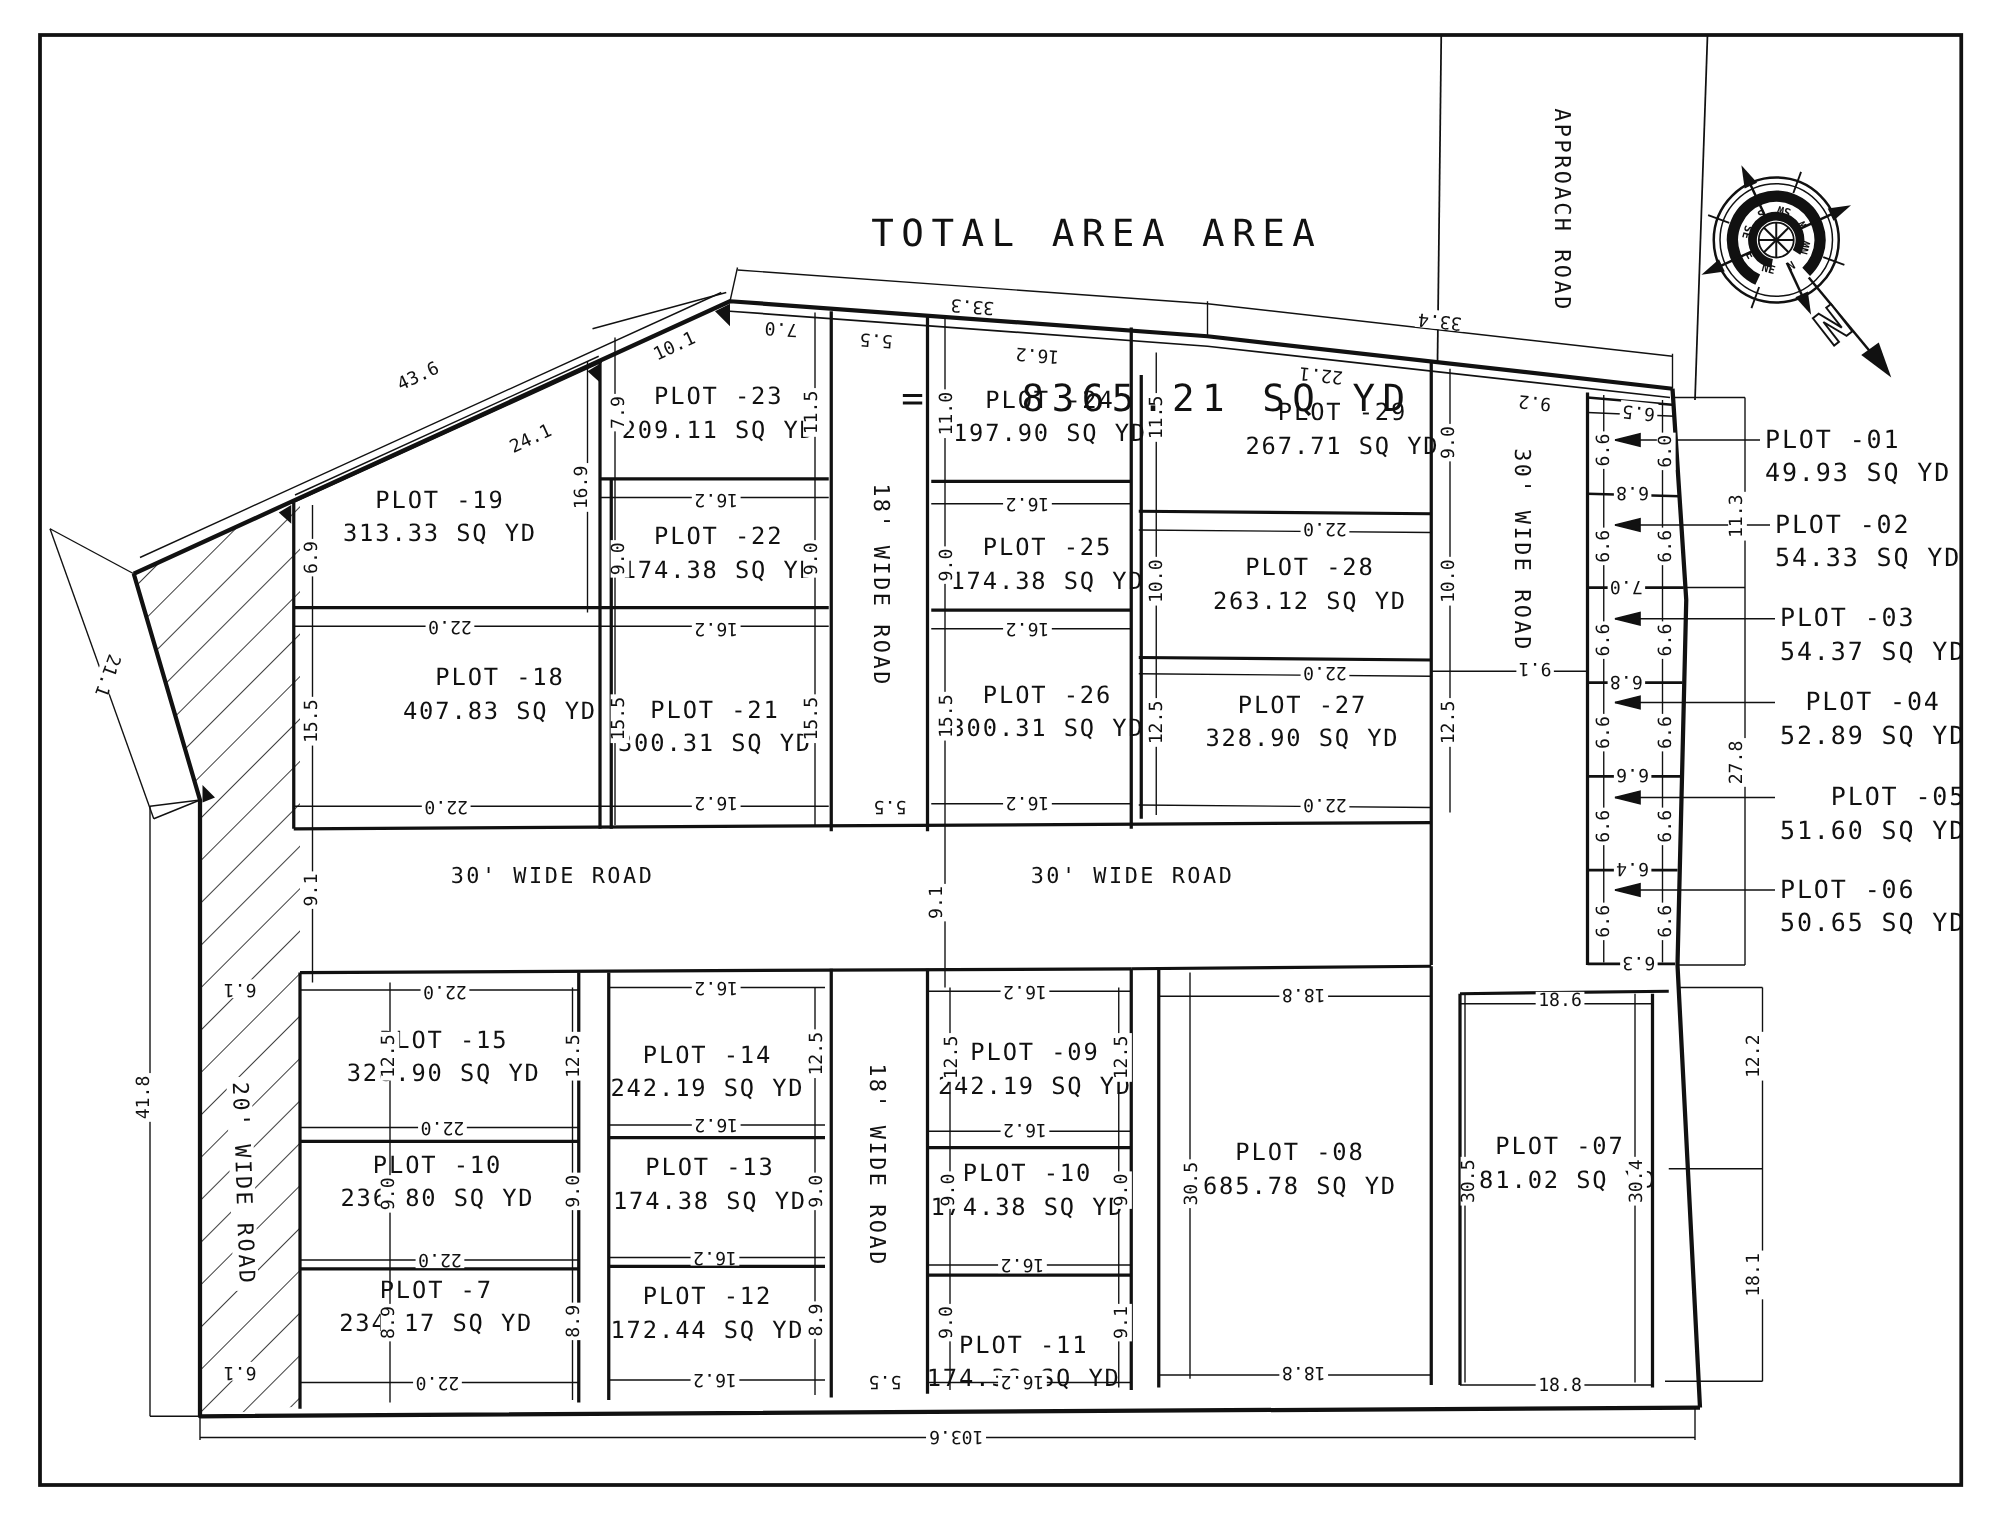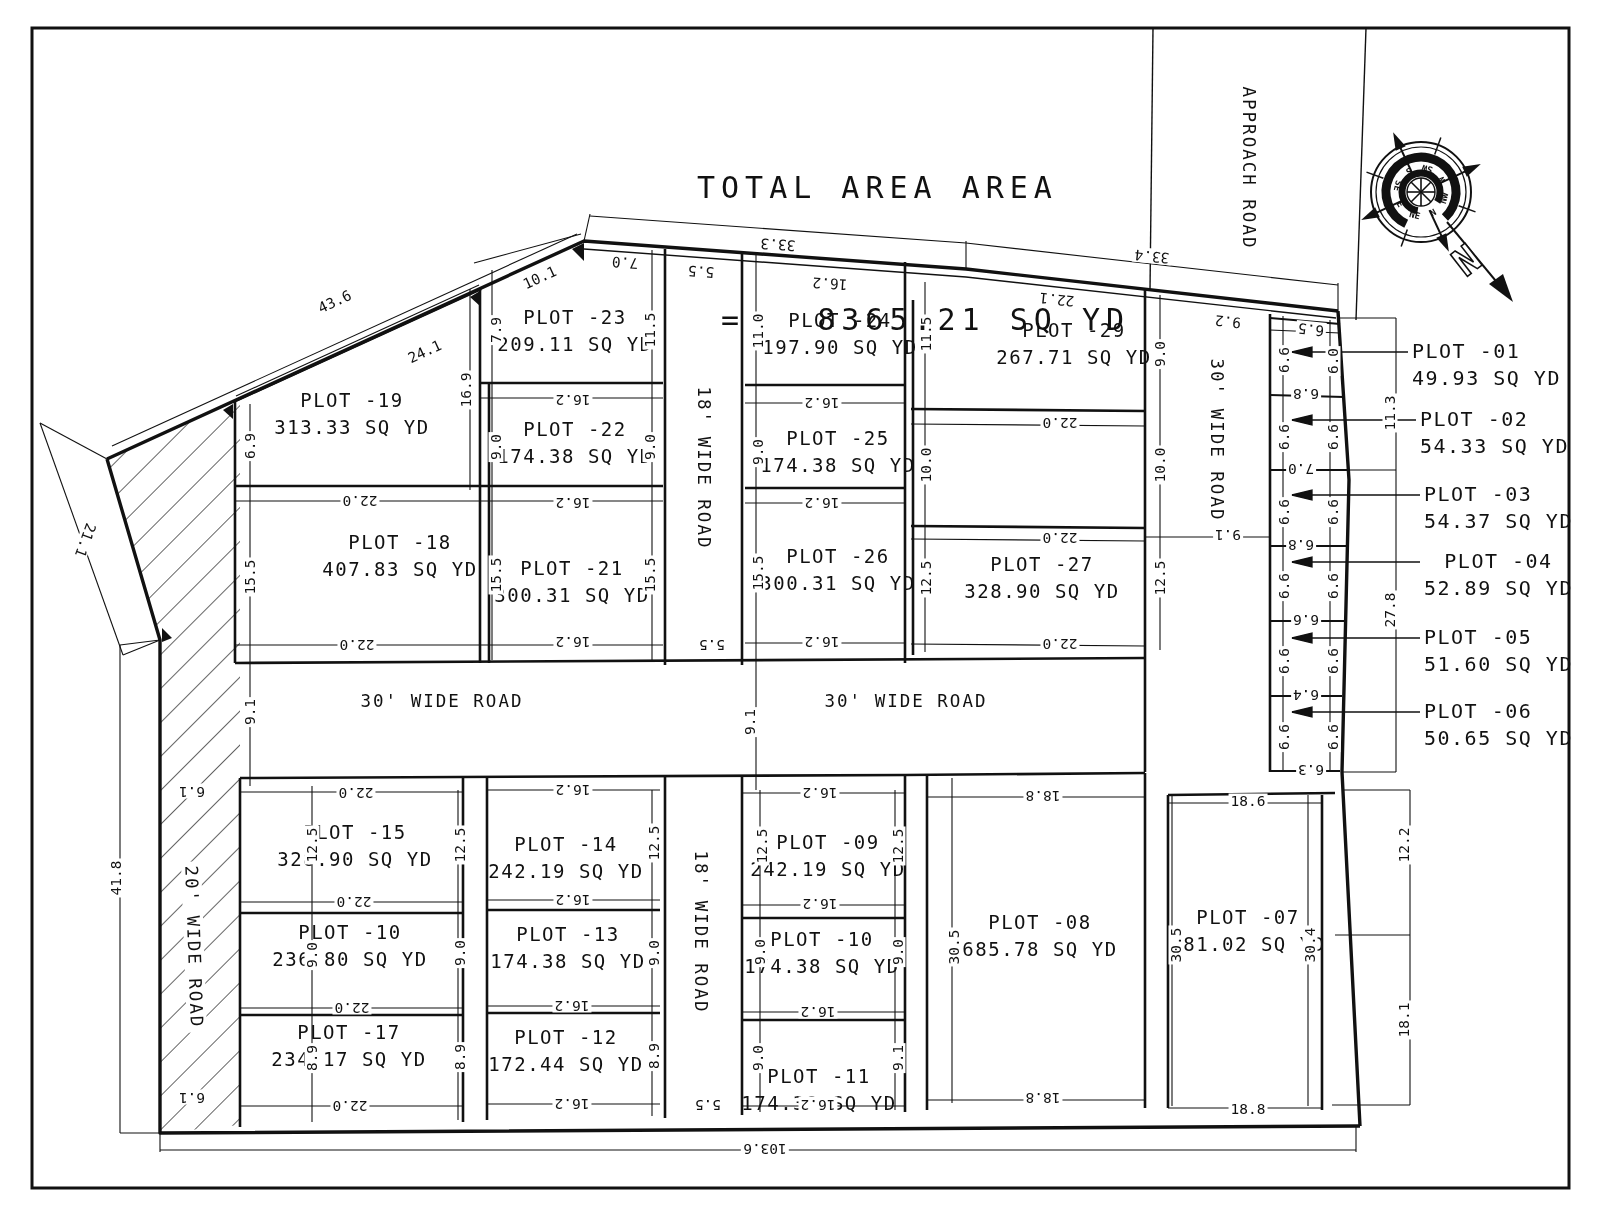--- a/index.html
+++ b/index.html
@@ -283,20 +283,24 @@
         <div>174.38 SQ YD</div>
       </div>
       <div class="plot-label" style="left: 838px; top: 570px;">
         <div>PLOT -26</div>
         <div>300.31 SQ YD</div>
       </div>
       <div class="plot-label" style="left: 1074px; top: 344px;">
         <div>PLOT -29</div>
         <div>267.71 SQ YD</div>
       </div>
+      <div class="plot-label" style="left: 1048px; top: 468px;">
+        <div>PLOT -28</div>
+        <div>263.12 SQ YD</div>
+      </div>
       <div class="plot-label" style="left: 1042px; top: 578px;">
         <div>PLOT -27</div>
         <div>328.90 SQ YD</div>
       </div>
       <div class="plot-label" style="left: 355px; top: 846px;">
         <div>PLOT -15</div>
         <div>328.90 SQ YD</div>
       </div>
       <div class="plot-label" style="left: 566px; top: 858px;">
         <div>PLOT -14</div>
@@ -304,21 +308,21 @@
       </div>
       <div class="plot-label" style="left: 350px; top: 946px;">
         <div>PLOT -10</div>
         <div>236.80 SQ YD</div>
       </div>
       <div class="plot-label" style="left: 568px; top: 948px;">
         <div>PLOT -13</div>
         <div>174.38 SQ YD</div>
       </div>
       <div class="plot-label" style="left: 349px; top: 1046px;">
-        <div>PLOT -17</div>
+        <div>PLOT -7</div>
         <div>234.17 SQ YD</div>
       </div>
       <div class="plot-label" style="left: 566px; top: 1051px;">
         <div>PLOT -12</div>
         <div>172.44 SQ YD</div>
       </div>
       <div class="plot-label" style="left: 828px; top: 856px;">
         <div>PLOT -09</div>
         <div>242.19 SQ YD</div>
       </div>
@@ -347,21 +351,21 @@
         <div>54.33 SQ YD</div>
       </div>
       <div class="plot-label side" style="left: 1424px; top: 495px;">
         <div>PLOT -03</div>
         <div>54.37 SQ YD</div>
       </div>
       <div class="plot-label side" style="left: 1424px; top: 562px; text-align: center;">
         <div>PLOT -04</div>
         <div>52.89 SQ YD</div>
       </div>
-      <div class="plot-label side" style="left: 1424px; top: 638px;">
+      <div class="plot-label side" style="left: 1424px; top: 638px; text-align: right;">
         <div>PLOT -05</div>
         <div>51.60 SQ YD</div>
       </div>
       <div class="plot-label side" style="left: 1424px; top: 712px;">
         <div>PLOT -06</div>
         <div>50.65 SQ YD</div>
       </div>
       <div class="dim" style="left: 335px; top: 302px; transform: translate(-50%, -50%) rotate(-25deg);">43.6</div>
       <div class="dim" style="left: 425px; top: 352px; transform: translate(-50%, -50%) rotate(-25deg);">24.1</div>
       <div class="dim" style="left: 540px; top: 278px; transform: translate(-50%, -50%) rotate(-25deg);">10.1</div>

